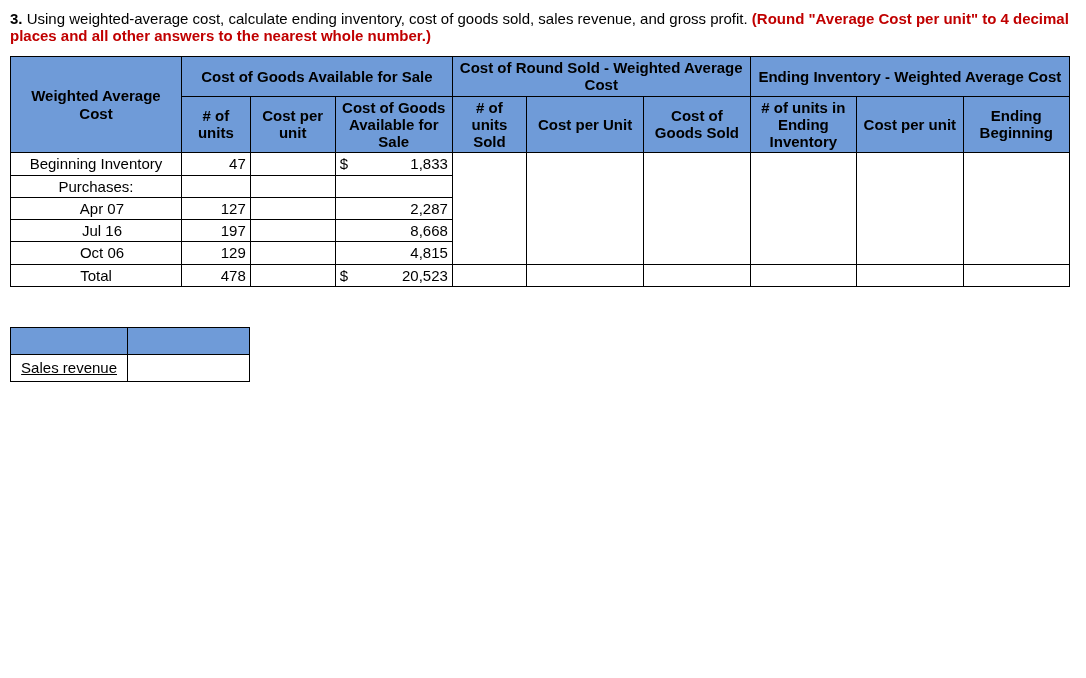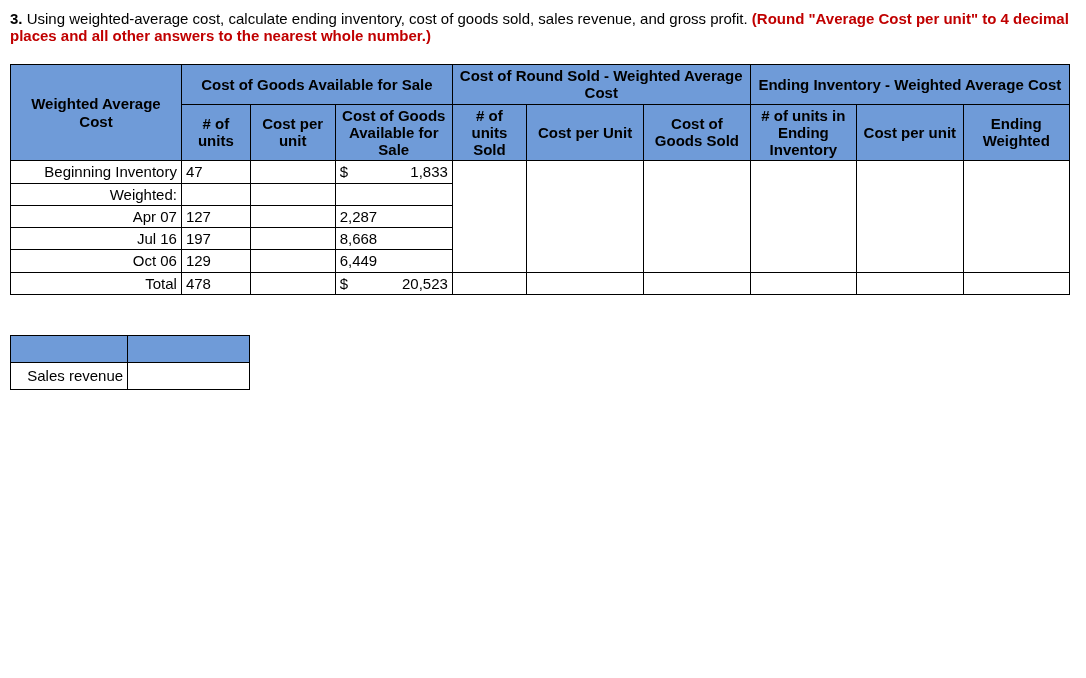--- a/index.html
+++ b/index.html
@@ -2,21 +2,21 @@
 <html><head>
 <meta charset="utf-8">
 <style>
   body {
     font-family: Arial, Helvetica, sans-serif;
     font-size: 15px;
     margin: 10px;
     color: #000;
   }
   .question {
-    margin-bottom: 20px;
+    margin-bottom: 12px;
   }
   .question .num {
     font-weight: bold;
   }
   .red {
     color: #c00000;
     font-weight: bold;
   }
   table {
     border-collapse: collapse;
@@ -26,47 +26,49 @@
     padding: 2px 4px;
     vertical-align: middle;
     line-height: 1.15;
   }
   .hdr {
     background: #6f9bd8;
     font-weight: bold;
     text-align: center;
   }
   .rowlabel {
-    text-align: right;
+    text-align: center;
     white-space: nowrap;
   }
   .indent {
     padding-left: 16px;
   }
   .num-cell {
+    text-align: right;
     white-space: nowrap;
   }
   .dollar-cell {
     white-space: nowrap;
   }
   .dollar-sign {
     float: left;
   }
   .dollar-val {
     float: right;
   }
   .main-table {
     width: 1060px;
   }
   .small-table {
     margin-top: 40px;
     width: 240px;
   }
   .small-table td, .small-table th {
     height: 22px;
+    text-decoration: underline;
   }
   .input-like {
     background: #fff;
   }
 </style>
 </head>
 <body>
 
 <div class="question">
   <span class="num">3.</span><span> Using weighted-average cost, calculate ending inventory, cost of goods sold, sales revenue, and gross profit. </span><span class="red">(Round "Average Cost per unit" to 4 decimal places and all other answers to the nearest whole number.)</span>
@@ -82,60 +84,60 @@
   </tr>
   <tr>
     <td class="hdr" style="width:55px"># of units</td>
     <td class="hdr" style="width:70px">Cost per unit</td>
     <td class="hdr" style="width:100px">Cost of Goods Available for Sale</td>
     <td class="hdr" style="width:60px"># of units Sold</td>
     <td class="hdr" style="width:100px">Cost per Unit</td>
     <td class="hdr" style="width:90px">Cost of Goods Sold</td>
     <td class="hdr" style="width:90px"># of units in Ending Inventory</td>
     <td class="hdr" style="width:90px">Cost per unit</td>
-    <td class="hdr" style="width:90px">Ending Weighted</td>
+    <td class="hdr" style="width:90px">Ending Beginning</td>
   </tr>
   <tr>
     <td class="rowlabel">Beginning Inventory</td>
     <td class="num-cell">47</td>
     <td class="input-like"></td>
     <td class="dollar-cell">
           <span class="dollar-sign">$</span>
           <span class="dollar-val">1,833</span>
         </td>
     <td rowspan="5"></td>
     <td rowspan="5"></td>
     <td rowspan="5"></td>
     <td rowspan="5"></td>
     <td rowspan="5"></td>
     <td rowspan="5"></td>
   </tr>
   <tr>
-    <td class="rowlabel">Weighted:</td>
+    <td class="rowlabel">Purchases:</td>
     <td></td>
     <td class="input-like"></td>
     <td></td>
   </tr>
   <tr>
     <td class="rowlabel indent">Apr 07</td>
     <td class="num-cell">127</td>
     <td class="input-like"></td>
     <td class="num-cell">2,287</td>
   </tr>
   <tr>
     <td class="rowlabel indent">Jul 16</td>
     <td class="num-cell">197</td>
     <td class="input-like"></td>
     <td class="num-cell">8,668</td>
   </tr>
   <tr>
     <td class="rowlabel indent">Oct 06</td>
     <td class="num-cell">129</td>
     <td class="input-like"></td>
-    <td class="num-cell">6,449</td>
+    <td class="num-cell">4,815</td>
   </tr>
   <tr>
     <td class="rowlabel">Total</td>
     <td class="num-cell">478</td>
     <td class="input-like"></td>
     <td class="dollar-cell">
           <span class="dollar-sign">$</span>
           <span class="dollar-val">20,523</span>
         </td>
     <td></td>

